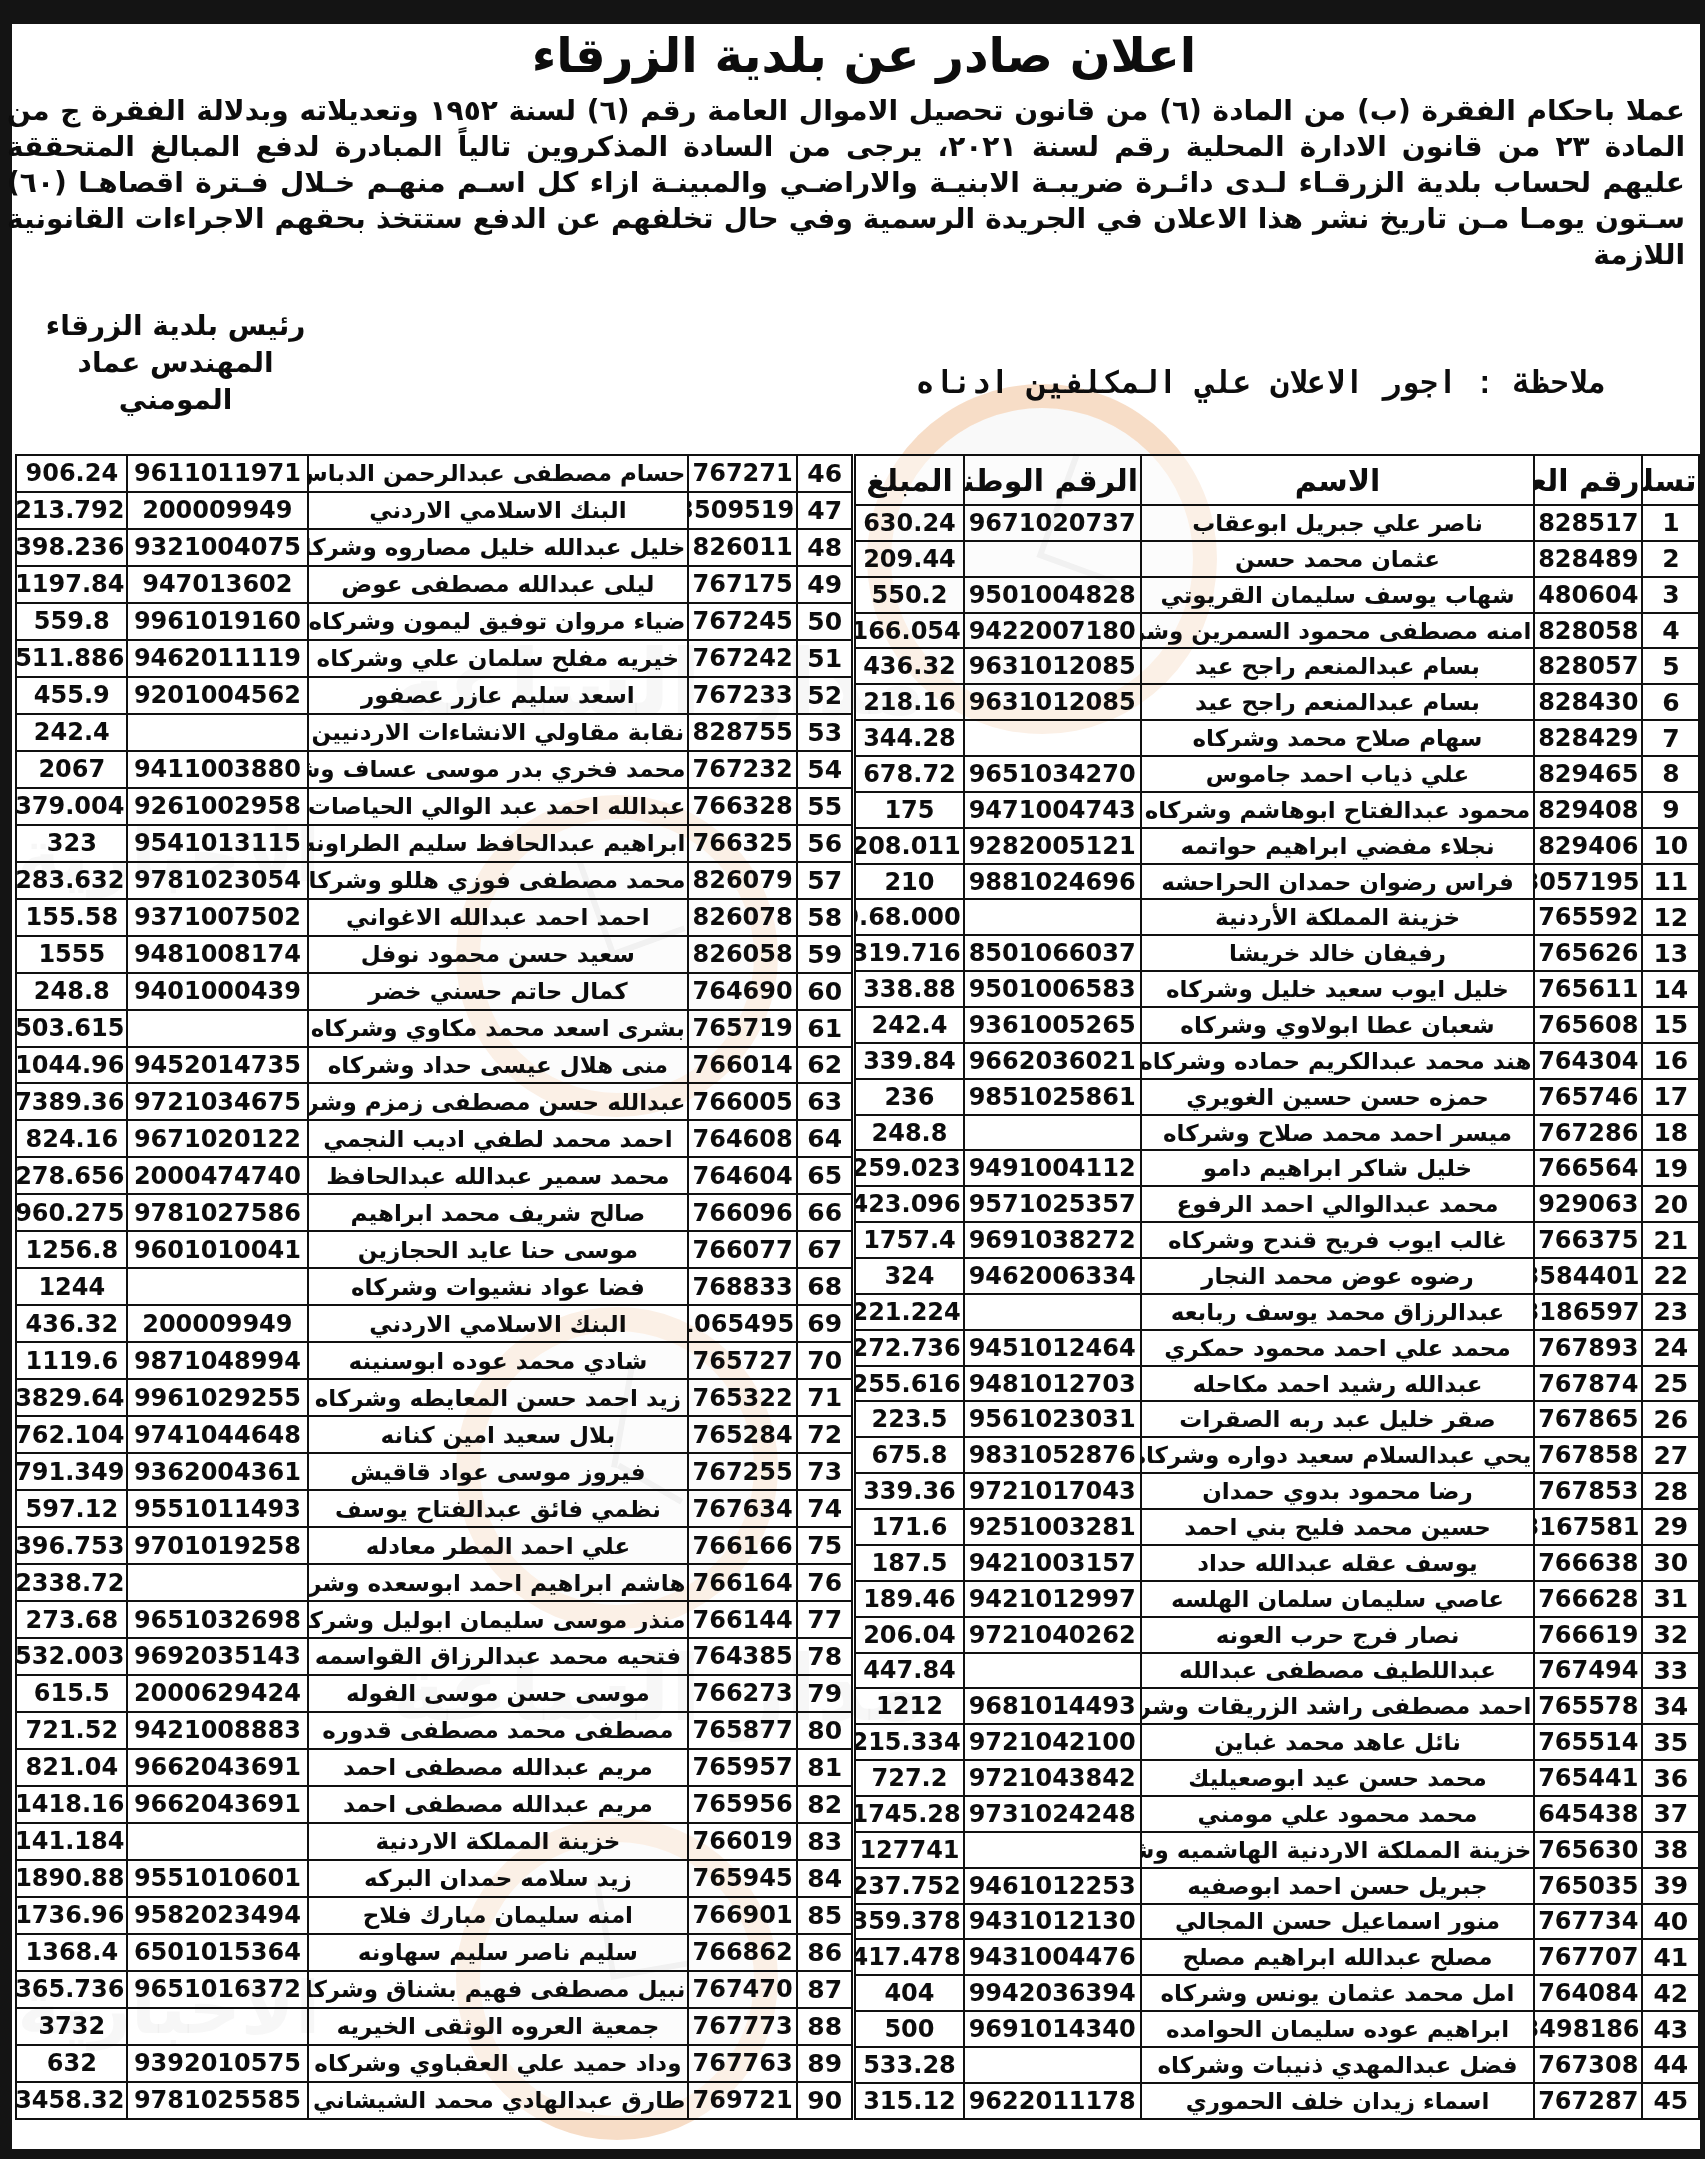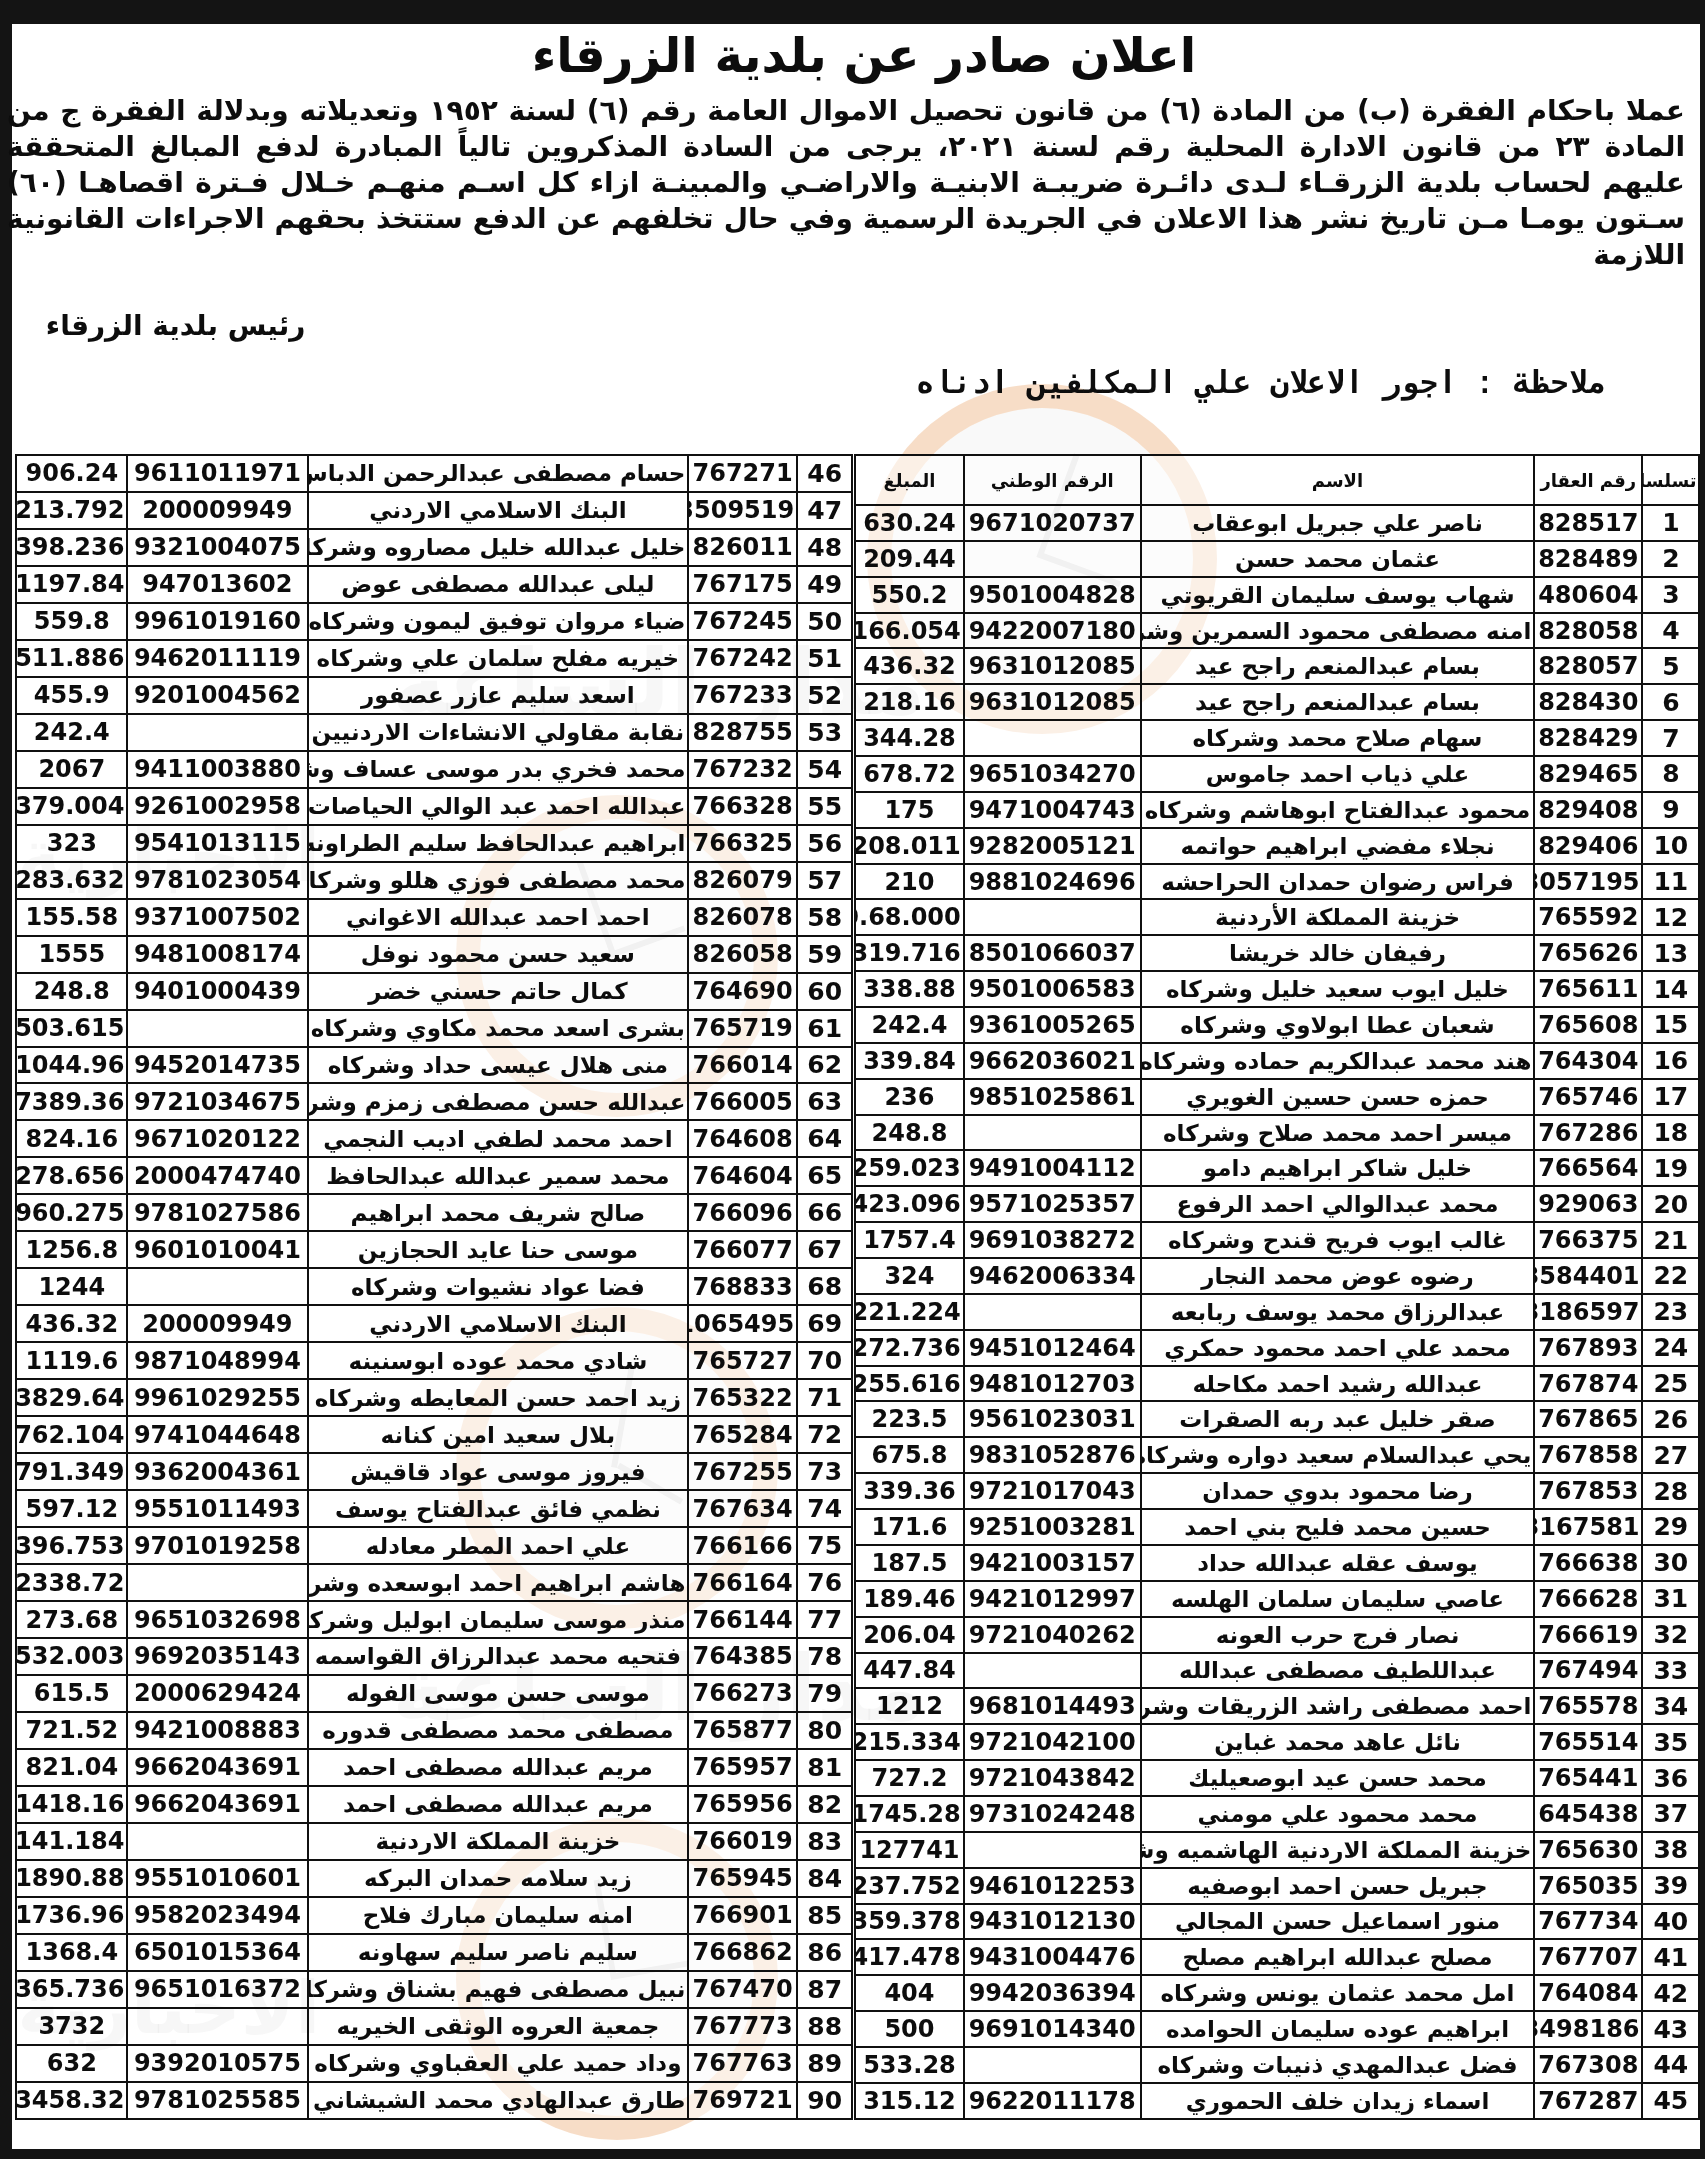--- a/index.html
+++ b/index.html
@@ -44,21 +44,21 @@
     position:absolute;top:454px;border-collapse:collapse;table-layout:fixed;
     z-index:1;background:transparent;
   }
   table.mtable td, table.mtable th{
     border:2.7px solid #101010;text-align:center;vertical-align:middle;
     padding:0 1.8px;overflow:hidden;white-space:nowrap;
     font-weight:bold;background:rgba(255,255,255,.55);
   }
   #right-table{right:4.6px;width:846px;height:1666px;}
   #left-table{left:16.4px;width:838px;height:1666px;}
-  #right-table th{height:48px;font-size:18px;font-weight:900;}
+  #right-table th{height:48px;font-size:30px;font-weight:900;}
   td.c-serial{font-size:25px;}
   td.c-property{font-size:24px;}
   td.c-name{font-size:23px;font-weight:900;}
   td.c-national{font-size:24px;}
   td.c-amount{font-size:24px;}
 </style>
 </head>
 <body>
 
 <div class="page">
@@ -88,20 +88,21 @@
   <div class="frame-left"></div>
   <div class="frame-right"></div>
   <div class="frame-bottom"></div>
 
   <div class="title">اعلان صادر عن بلدية الزرقاء</div>
 
   <div class="body-par">عملا باحكام الفقرة (ب) من المادة (٦) من قانون تحصيل الاموال العامة رقم (٦) لسنة ١٩٥٢ وتعديلاته وبدلالة الفقرة ج من المادة ٢٣ من قانون الادارة المحلية رقم لسنة ٢٠٢١، يرجى من السادة المذكروين تالياً المبادرة لدفع المبالغ المتحققة عليهم لحساب بلدية الزرقـاء لـدى دائـرة ضريبـة الابنيـة والاراضـي والمبينـة ازاء كل اسـم منهـم خـلال فـترة اقصاهـا (٦٠) سـتون يومـا مـن تاريخ نشر هذا الاعلان في الجريدة الرسمية وفي حال تخلفهم عن الدفع ستتخذ بحقهم الاجراءات القانونية اللازمة</div>
 
   <div class="signature">
     <div>رئيس بلدية الزرقاء</div>
+    <div>المهندس عماد المومني</div>
   </div>
 
   <div class="note-line">ملاحظة : اجور الاعلان علي المكلفين ادناه</div>
 
   <table class="mtable" id="right-table" dir="rtl">
     <colgroup>
       <col style="width:57px">
         <col style="width:108px">
         <col style="width:393px">
         <col style="width:177px">

